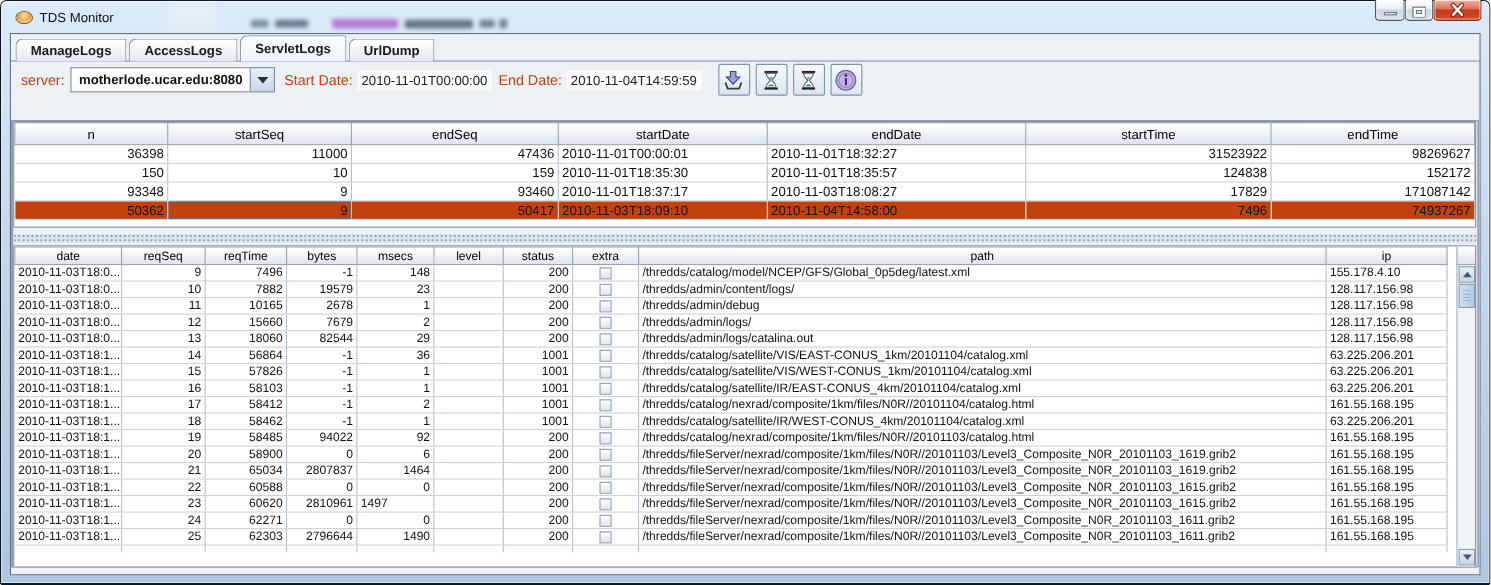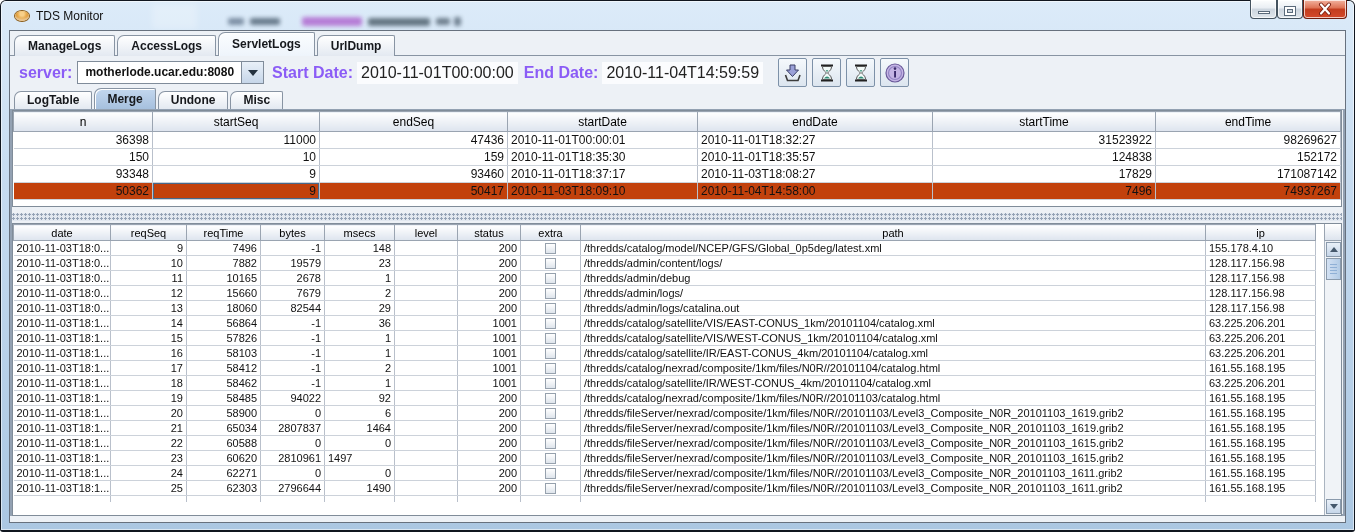--- a/index.html
+++ b/index.html
@@ -44,28 +44,28 @@
   .tab{height:21px;line-height:20px;padding:0 13px;font-weight:bold;font-size:12px;color:#16181c;
        border:1px solid #8894a3;border-bottom:none;border-radius:7px 2px 0 0;
        background:linear-gradient(#ffffff,#e3e9f1);margin-right:2px;position:relative;z-index:1;cursor:default;white-space:nowrap;}
   .tab.sel{height:24px;line-height:23px;background:linear-gradient(#fbfdff,#eef4fb);z-index:2;
        box-shadow:inset 1px 1px 0 #fff;}
   .subtabbar{position:absolute;left:0;top:57px;width:100%;height:21px;display:flex;align-items:flex-end;padding-left:4px;}
   .subtabbar .tab{height:18px;line-height:17px;padding:0 12px;}
   .subtabbar .tab.sel{height:21px;line-height:20px;background:linear-gradient(#c3d7ee,#a6c0de);}
   
   .toolbar{position:absolute;left:0;top:26px;width:100%;height:31px;display:flex;align-items:center;padding-left:9px;}
-  .lbl{font-weight:bold;font-size:16px;color:#8b5cf6;white-space:nowrap;}
+  .lbl{font-weight:normal;font-size:13px;color:#c2410c;white-space:nowrap;}
   .combo{display:flex;height:23px;margin:0 8px 0 5px;}
   .combo-text{background:#fff;font-weight:bold;font-size:12px;padding:0 7px;line-height:21px;
        border:1px solid #808c9a;border-right:none;color:#111;white-space:nowrap;}
   .combo-arrow{width:23px;background:linear-gradient(#e9f0f8,#c6d6e9);border:1px solid #808c9a;
        display:flex;align-items:center;justify-content:center;}
   .combo-arrow i{width:0;height:0;border-left:5px solid transparent;border-right:5px solid transparent;border-top:6px solid #24313f;}
-  .field{font-size:16px;color:#222;background:#fbfcfe;padding:2px 4px;margin:0 6px 0 4px;white-space:nowrap;}
+  .field{font-size:12px;color:#222;background:#fbfcfe;padding:2px 4px;margin:0 6px 0 4px;white-space:nowrap;}
   .tbtn{width:29px;height:29px;border:1px solid #7d91a8;border-radius:2px;margin-left:5px;
        background:linear-gradient(#f5f9fc,#dce5ef);display:flex;align-items:center;justify-content:center;cursor:default;}
   .tbtn.first{margin-left:9px;}
   
   .splitwrap{position:absolute;left:0;top:78px;width:1335px;height:407px;
        border:2px solid #93a1b2;border-top:1px solid #93a1b2;background:#edf1f6;}
   .sp-top{position:absolute;left:0;top:0;width:1330px;height:97px;background:#fff;border:1px solid #808c99;overflow:hidden;}
   .divider{position:absolute;left:0;top:103px;width:1330px;height:8px;background-color:#e2e8f0;
        background-image:radial-gradient(circle at 1.5px 1.5px,#95a3b6 1px,rgba(0,0,0,0) 1.3px);background-size:4px 4px;}
   .sp-bottom{position:absolute;left:0;top:113px;width:1330px;height:293px;background:#fff;border:1px solid #808c99;overflow:hidden;}
@@ -184,26 +184,20 @@
       <span class="tbtn">
         <svg width="22" height="22" viewBox="0 0 22 22">
           <circle cx="11" cy="11" r="9" fill="#c4b4e4" stroke="#6a5a9a" stroke-width="1.2"></circle>
           <circle cx="11" cy="11" r="6.5" fill="none" stroke="#9384c4" stroke-width="1.2"></circle>
           <rect x="10.1" y="9" width="1.9" height="6.5" fill="#3a2a6a"></rect>
           <circle cx="11" cy="6.6" r="1.3" fill="#3a2a6a"></circle>
         </svg>
       </span>
     </div>
 
-    <div class="subtabbar" id="sub-tabbar">
-        <div class="tab">LogTable</div>
-        <div class="tab sel">Merge</div>
-        <div class="tab">Undone</div>
-        <div class="tab">Misc</div>
-      </div>
 
     <div class="splitwrap">
       <div class="sp-top">
         <table class="grid t-upper" id="merge-table">
             <colgroup>
               <col style="width: 139px;">
               <col style="width: 167px;">
               <col style="width: 188px;">
               <col style="width: 190px;">
               <col style="width: 235px;">

